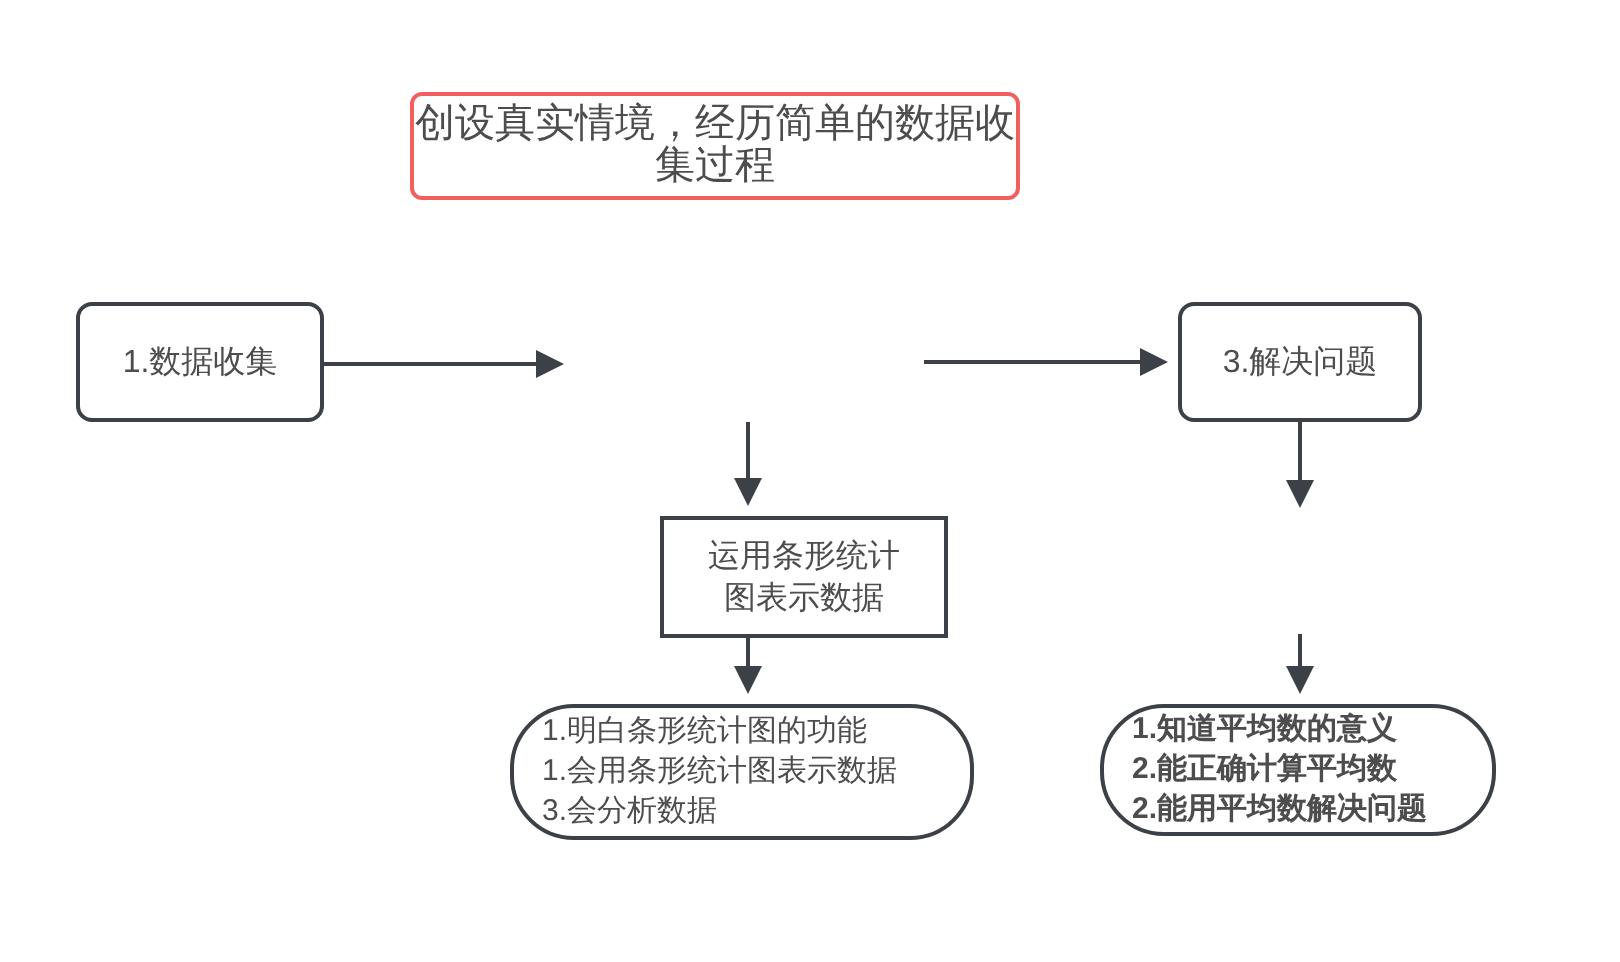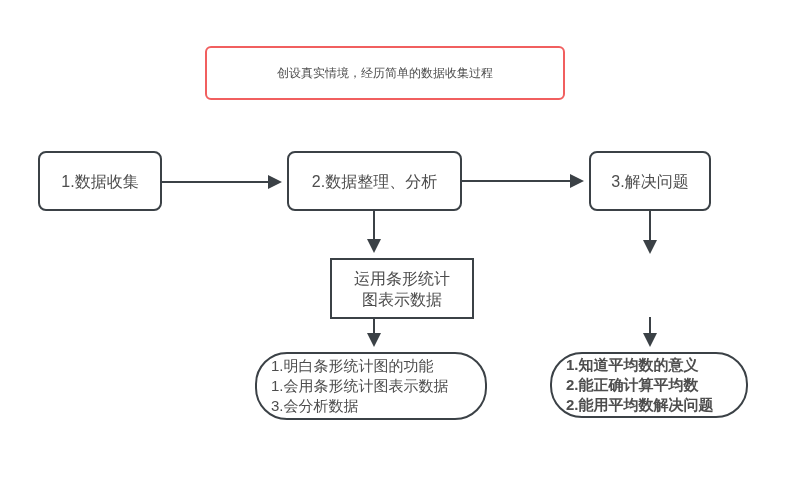--- a/index.html
+++ b/index.html
@@ -26,24 +26,24 @@
     display: flex;
     flex-direction: column;
     align-items: center;
     justify-content: center;
     text-align: center;
     font-size: 16px;
     line-height: 21px;
   }
   .rounded { border-radius: 8px; justify-content: center; }
   .banner {
-    left: 205px; top: 46px; width: 360px; height: 54px;
+    left: 205px; top: 46px; width: 305px; height: 54px;
     border: 2px solid #f15f5f;
     border-radius: 6px;
-    font-size: 12px;
+    font-size: 20px;
   }
   .step-collect  { left: 38px;  top: 151px; width: 124px; height: 60px; }
   .step-organize { left: 287px; top: 151px; width: 175px; height: 60px; }
   .step-solve    { left: 589px; top: 151px; width: 122px; height: 60px; }
   .sub-bar      { left: 303px; top: 258px; width: 144px; height: 61px; margin-left: 27px; }
   .sub-average  { left: 588px; top: 259px; width: 119px; height: 58px; }
   .bubble {
     border-radius: 32px;
     align-items: flex-start;
     text-align: center;
@@ -86,23 +86,20 @@
   </svg>
 
   <div class="node banner">
     <span class="line">创设真实情境，经历简单的数据收集过程</span>
   </div>
 
   <div class="node rounded step-collect">
     <span class="line">1.数据收集</span>
   </div>
 
-  <div class="node rounded step-organize">
-    <span class="line">2.数据整理、分析</span>
-  </div>
 
   <div class="node rounded step-solve">
     <span class="line">3.解决问题</span>
   </div>
 
   <div class="node sub-bar">
     <span class="line">运用条形统计</span>
     <span class="line">图表示数据</span>
   </div>
 

